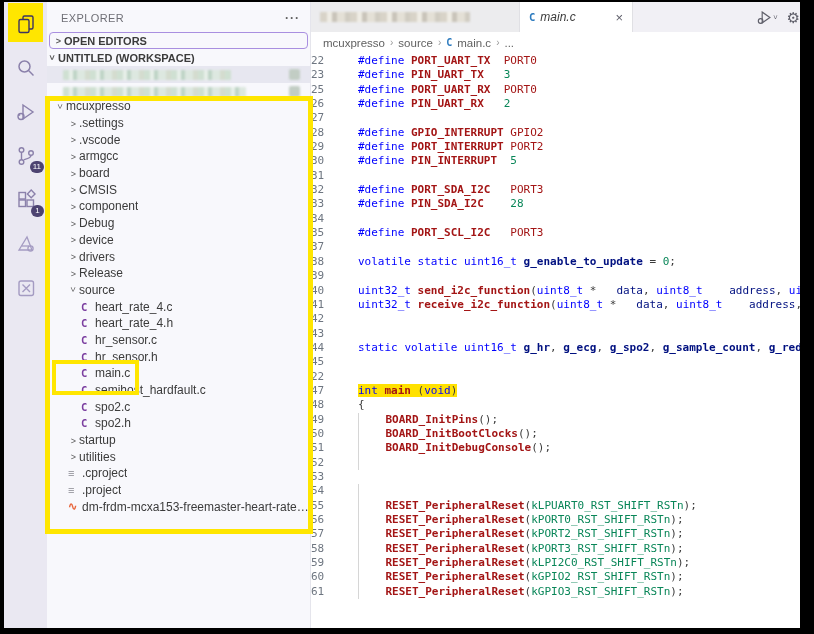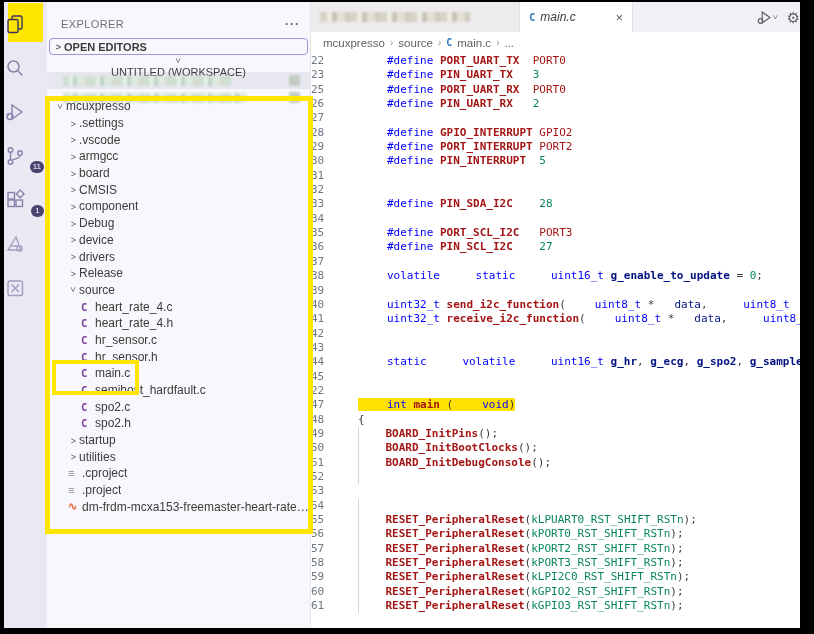--- a/index.html
+++ b/index.html
@@ -1,32 +1,32 @@
 <!DOCTYPE html>
 <html><head>
 <meta charset="utf-8">
 <style>
   html,body{margin:0;padding:0;}
   body{width:814px;height:634px;background:#000;position:relative;font-family:"Liberation Sans",sans-serif;overflow:hidden;}
   #frame{position:absolute;left:4px;top:2px;width:796px;height:626px;background:#fff;display:flex;overflow:hidden;}
 
   
   #activitybar{width:43px;background:#eae8f2;display:flex;flex-direction:column;align-items:center;flex-shrink:0;}
-  .ab-item{width:43px;height:44px;display:flex;align-items:center;position:relative;color:#7a6f9b;}
+  .ab-item{width:43px;height:44px;display:flex;align-items:center;justify-content:center;position:relative;color:#7a6f9b;}
   .ab-hl{position:absolute;left:4px;top:1px;width:35px;height:39px;background:#ffe600;}
   .ab-item svg{position:relative;z-index:1;}
   .badge{position:absolute;right:3px;bottom:5px;background:#4d4371;color:#fff;font-size:8px;line-height:1;padding:2px 3px;border-radius:8px;min-width:7px;text-align:center;z-index:2;}
 
   
   #sidebar{width:263px;background:#f8f8fc;position:relative;flex-shrink:0;border-right:1px solid #e5e5ec;font-size:12px;color:#3b3b3b;}
-  .sb-header{height:28px;display:flex;align-items:center;padding:8px 10px 0 14px;}
+  .sb-header{height:28px;display:flex;align-items:center;padding:2px 10px 0 14px;}
   .sb-title{flex:1;font-size:11px;color:#6f6f76;letter-spacing:.4px;}
   .sb-dots{color:#616161;font-weight:bold;letter-spacing:1px;cursor:pointer;}
   .oe-row{height:15px;display:flex;align-items:center;font-size:11px;font-weight:700;padding-left:3px;margin:0 2px;border:1px solid #a98fe0;border-radius:4px;}
-  .ws-row{height:17px;display:flex;align-items:center;font-size:11px;font-weight:400;flex-direction:column;}
+  .ws-row{height:17px;display:flex;align-items:center;font-size:11px;font-weight:700;}
   .chev{display:inline-block;width:11px;font-size:10px;color:#5a5a5a;text-align:center;transform:scale(.9);flex-shrink:0;}
   .chev.down{transform:rotate(90deg) scale(.9);}
   .redacted-row{height:17px;display:flex;align-items:center;padding:0 10px 0 16px;}
   .redacted-row.sel{background:#e7e7f0;}
   .pix{height:10px;border-radius:1px;background:repeating-linear-gradient(90deg,#cfe0d2 0 6px,#e7efe9 6px 10px,#bfd4c6 10px 14px,#dde8e0 14px 22px,#d4dccf 22px 27px);filter:blur(1.1px);}
   .pixbadge{width:11px;height:11px;margin-left:auto;background:#c2cdc4;filter:blur(.8px);border-radius:2px;}
   #tree{position:absolute;top:96px;left:0;right:0;}
   .trow{height:16.7px;display:flex;align-items:center;white-space:nowrap;overflow:hidden;cursor:pointer;}
   .tlabel{overflow:hidden;text-overflow:ellipsis;}
   .cicon{color:#7b3fa0;font-weight:700;font-size:10.5px;width:14px;flex-shrink:0;font-family:"DejaVu Sans Mono",monospace;}
@@ -50,21 +50,21 @@
   .gear{font-size:15px;line-height:1;margin-left:6px;}
   .breadcrumb{height:21px;display:flex;align-items:center;font-size:11.5px;color:#616161;padding-left:12px;gap:5px;background:#fff;flex-shrink:0;}
   .bc-sep{color:#9a9a9a;font-size:10px;}
   .bc-c{color:#2d7bbf;font-weight:bold;font-size:10px;font-family:"DejaVu Sans Mono",monospace;}
 
   #code{flex:1;overflow:hidden;font-family:"DejaVu Sans Mono","Liberation Mono",monospace;font-size:11px;line-height:14.35px;padding-top:1px;}
   .cl{height:14.35px;display:flex;white-space:pre;}
   .ln{width:34px;text-align:left;color:#6e7681;flex-shrink:0;}
   .ct{padding-left:13px;white-space:pre;color:#3b3b3b;}
   .guide{display:inline-block;width:0;border-left:1px solid #d6d6d6;height:14.35px;vertical-align:top;}
-  .k{color:#0000ff;margin-left:29px;} .m{color:#a31515;font-weight:bold;} .mv{color:#a31515;}
+  .k{color:#0000ff;} .m{color:#a31515;font-weight:bold;} .mv{color:#a31515;}
   .num{color:#098658;} .v{color:#001080;font-weight:bold;} .p{color:#001080;margin-left:20px;}
   .t{color:#267f99;} .c{color:#008000;font-style:italic;} .x{color:#3b3b3b;}
   .hl{background:#ffe100;}
 </style>
 </head>
 <body>
 
 <div id="frame">
 
   <div id="activitybar">
@@ -281,25 +281,24 @@
     <div id="code">
         <div class="cl"><span class="ln">22</span><span class="ct"><span class="k">#define </span><span class="m">PORT_UART_TX</span><span class="x">  </span><span class="mv">PORT0</span></span></div>
         <div class="cl"><span class="ln">23</span><span class="ct"><span class="k">#define </span><span class="m">PIN_UART_TX</span><span class="x">   </span><span class="num">3</span></span></div>
         <div class="cl"><span class="ln">25</span><span class="ct"><span class="k">#define </span><span class="m">PORT_UART_RX</span><span class="x">  </span><span class="mv">PORT0</span></span></div>
         <div class="cl"><span class="ln">26</span><span class="ct"><span class="k">#define </span><span class="m">PIN_UART_RX</span><span class="x">   </span><span class="num">2</span></span></div>
         <div class="cl"><span class="ln">27</span><span class="ct"></span></div>
         <div class="cl"><span class="ln">28</span><span class="ct"><span class="k">#define </span><span class="m">GPIO_INTERRUPT</span><span class="x"> </span><span class="mv">GPIO2</span></span></div>
         <div class="cl"><span class="ln">29</span><span class="ct"><span class="k">#define </span><span class="m">PORT_INTERRUPT</span><span class="x"> </span><span class="mv">PORT2</span></span></div>
         <div class="cl"><span class="ln">30</span><span class="ct"><span class="k">#define </span><span class="m">PIN_INTERRUPT</span><span class="x">  </span><span class="num">5</span></span></div>
         <div class="cl"><span class="ln">31</span><span class="ct"></span></div>
-        <div class="cl"><span class="ln">32</span></div>
+        <div class="cl"><span class="ln">32</span><span class="ct"><span class="k">#define </span><span class="m">PORT_SDA_I2C</span><span class="x">   </span><span class="mv">PORT3</span></span></div>
         <div class="cl"><span class="ln">33</span><span class="ct"><span class="k">#define </span><span class="m">PIN_SDA_I2C</span><span class="x">    </span><span class="num">28</span></span></div>
         <div class="cl"><span class="ln">34</span><span class="ct"></span></div>
         <div class="cl"><span class="ln">35</span><span class="ct"><span class="k">#define </span><span class="m">PORT_SCL_I2C</span><span class="x">   </span><span class="mv">PORT3</span></span></div>
-        <div class="cl"><span class="ln">36</span><span class="ct"><span class="k">#define </span><span class="m">PIN_SCL_I2C</span><span class="x">    </span><span class="num">27</span></span></div>
         <div class="cl"><span class="ln">37</span><span class="ct"></span></div>
         <div class="cl"><span class="ln">38</span><span class="ct"><span class="k">volatile</span><span class="x"> </span><span class="k">static</span><span class="x"> </span><span class="k">uint16_t</span><span class="x"> </span><span class="v">g_enable_to_update</span><span class="x"> = </span><span class="num">0</span><span class="x">;</span></span></div>
         <div class="cl"><span class="ln">39</span><span class="ct"></span></div>
         <div class="cl"><span class="ln">40</span><span class="ct"><span class="k">uint32_t</span><span class="x"> </span><span class="m">send_i2c_function</span><span class="x">(</span><span class="k">uint8_t</span><span class="x"> *</span><span class="p">data</span><span class="x">, </span><span class="k">uint8_t</span><span class="x"> </span><span class="p">address</span><span class="x">, </span><span class="k">uint8_t</span><span class="x"> </span></span></div>
         <div class="cl"><span class="ln">41</span><span class="ct"><span class="k">uint32_t</span><span class="x"> </span><span class="m">receive_i2c_function</span><span class="x">(</span><span class="k">uint8_t</span><span class="x"> *</span><span class="p">data</span><span class="x">, </span><span class="k">uint8_t</span><span class="x"> </span><span class="p">address</span><span class="x">, </span><span class="k">uint8_t</span></span></div>
         <div class="cl"><span class="ln">42</span><span class="ct"></span></div>
         <div class="cl"><span class="ln">43</span><span class="ct"></span></div>
         <div class="cl"><span class="ln">44</span><span class="ct"><span class="k">static</span><span class="x"> </span><span class="k">volatile</span><span class="x"> </span><span class="k">uint16_t</span><span class="x"> </span><span class="v">g_hr</span><span class="x">, </span><span class="v">g_ecg</span><span class="x">, </span><span class="v">g_spo2</span><span class="x">, </span><span class="v">g_sample_count</span><span class="x">, </span><span class="v">g_red_sensor_raw</span></span></div>
         <div class="cl"><span class="ln">45</span><span class="ct"></span></div>
         <div class="cl"><span class="ln">22</span><span class="ct"></span></div>

